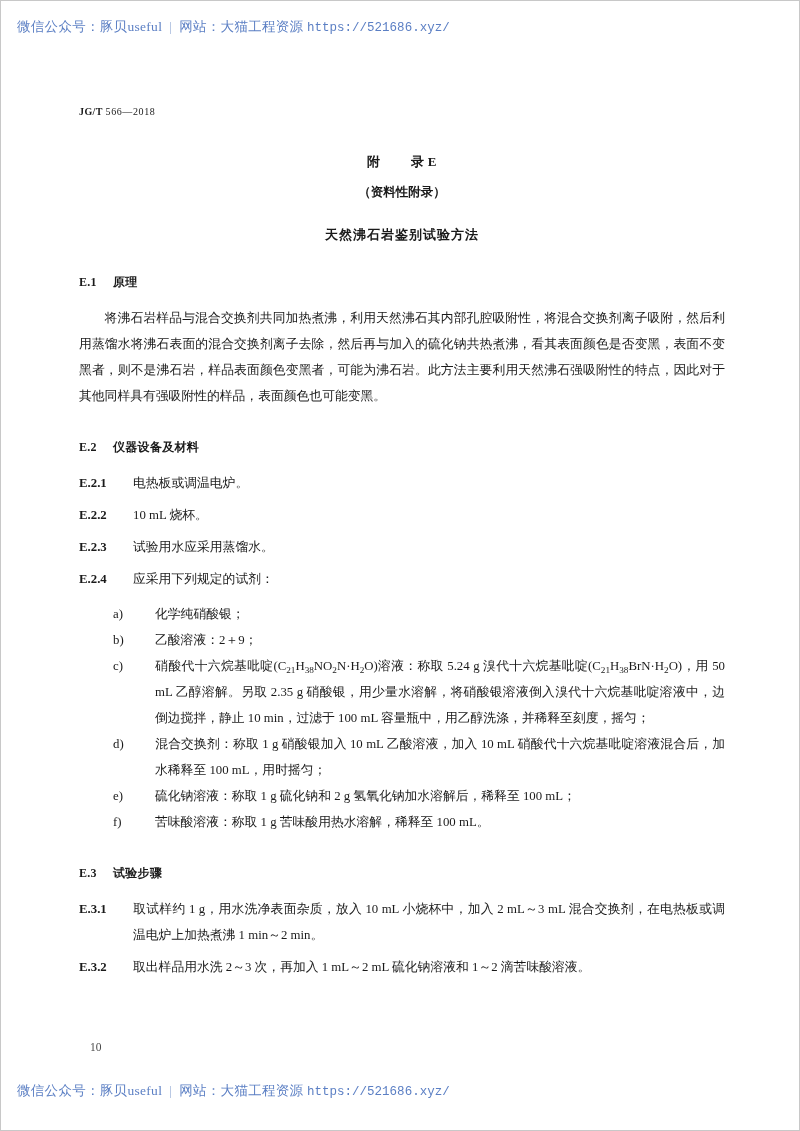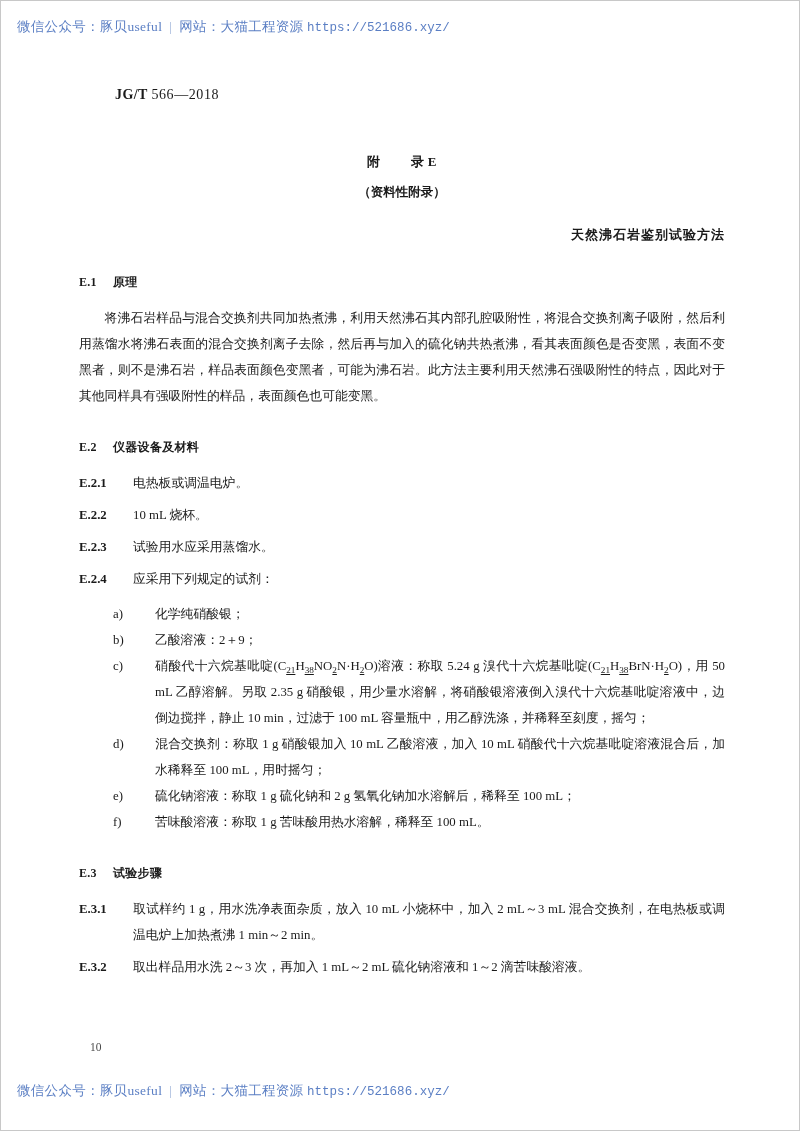--- a/index.html
+++ b/index.html
@@ -41,25 +41,24 @@
   .watermark .url {
     font-family: "Liberation Mono", "DejaVu Sans Mono", monospace;
     font-size: 12.5px;
     letter-spacing: 0;
   }
 
   
   .std-no {
     position: absolute;
     left: 78px;
-    top: 86px;
-    font-size: 14px;
+    top: 105px;
+    font-size: 10px;
     font-weight: bold;
     letter-spacing: 0.4px;
-    margin-left: 36px;
   }
   .std-no .num { font-weight: normal; letter-spacing: 0.6px; }
 
   
   .content {
     position: absolute;
     left: 78px;
     top: 152px;
     width: 646px;
   }
@@ -77,21 +76,21 @@
     margin-right: -9px;
     text-align: center;
   }
   .annex-sub {
     text-align: center;
     font-size: 12.5px;
     font-weight: bold;
     margin-bottom: 25px;
   }
   .annex-name {
-    text-align: right;
+    text-align: center;
     font-size: 13px;
     font-weight: bold;
     letter-spacing: 1px;
   }
 
   
   .sec-head {
     font-size: 12px;
     font-weight: bold;
     margin-top: 30px;
@@ -144,21 +143,20 @@
   .letter-item .idx {
     display: inline-block;
     width: 42px;
     text-indent: 0;
   }
 
   sub {
     font-size: 0.72em;
     line-height: 0;
     vertical-align: -0.28em;
-    text-decoration: underline;
   }
 
   
   .page-number {
     position: absolute;
     left: 89px;
     top: 1040px;
     font-size: 11.5px;
     color: #4a4a4a;
   }

